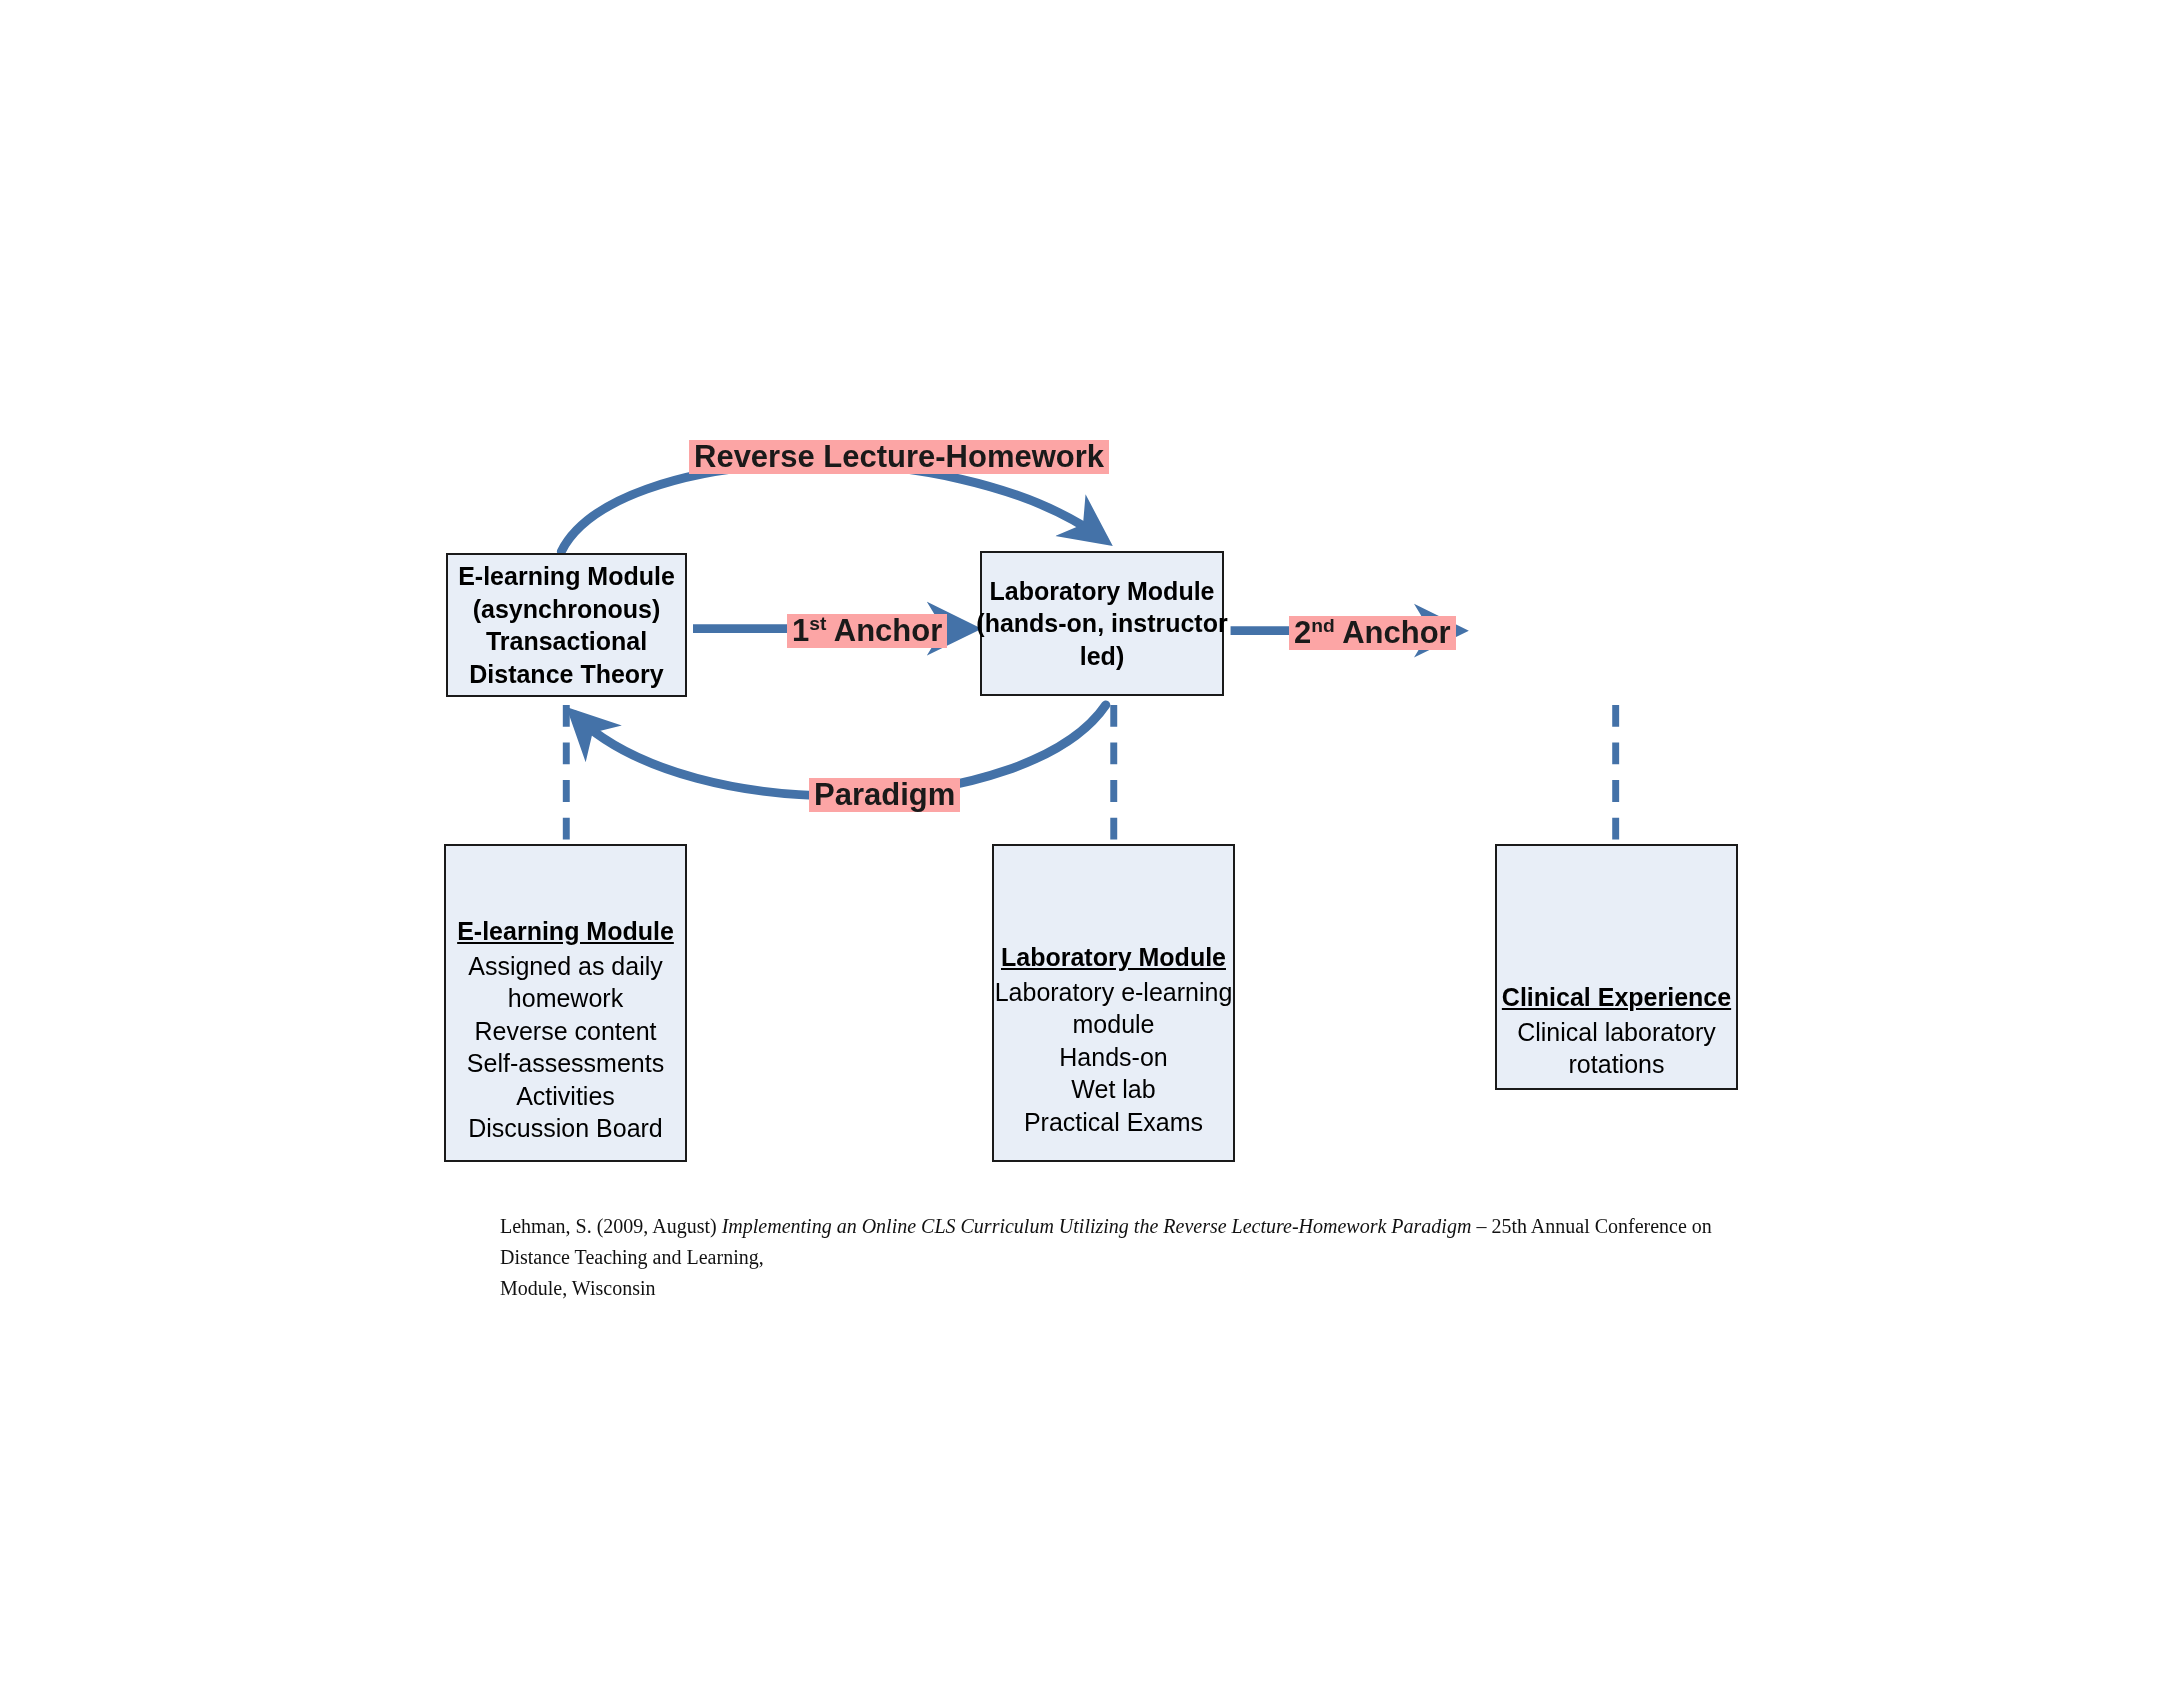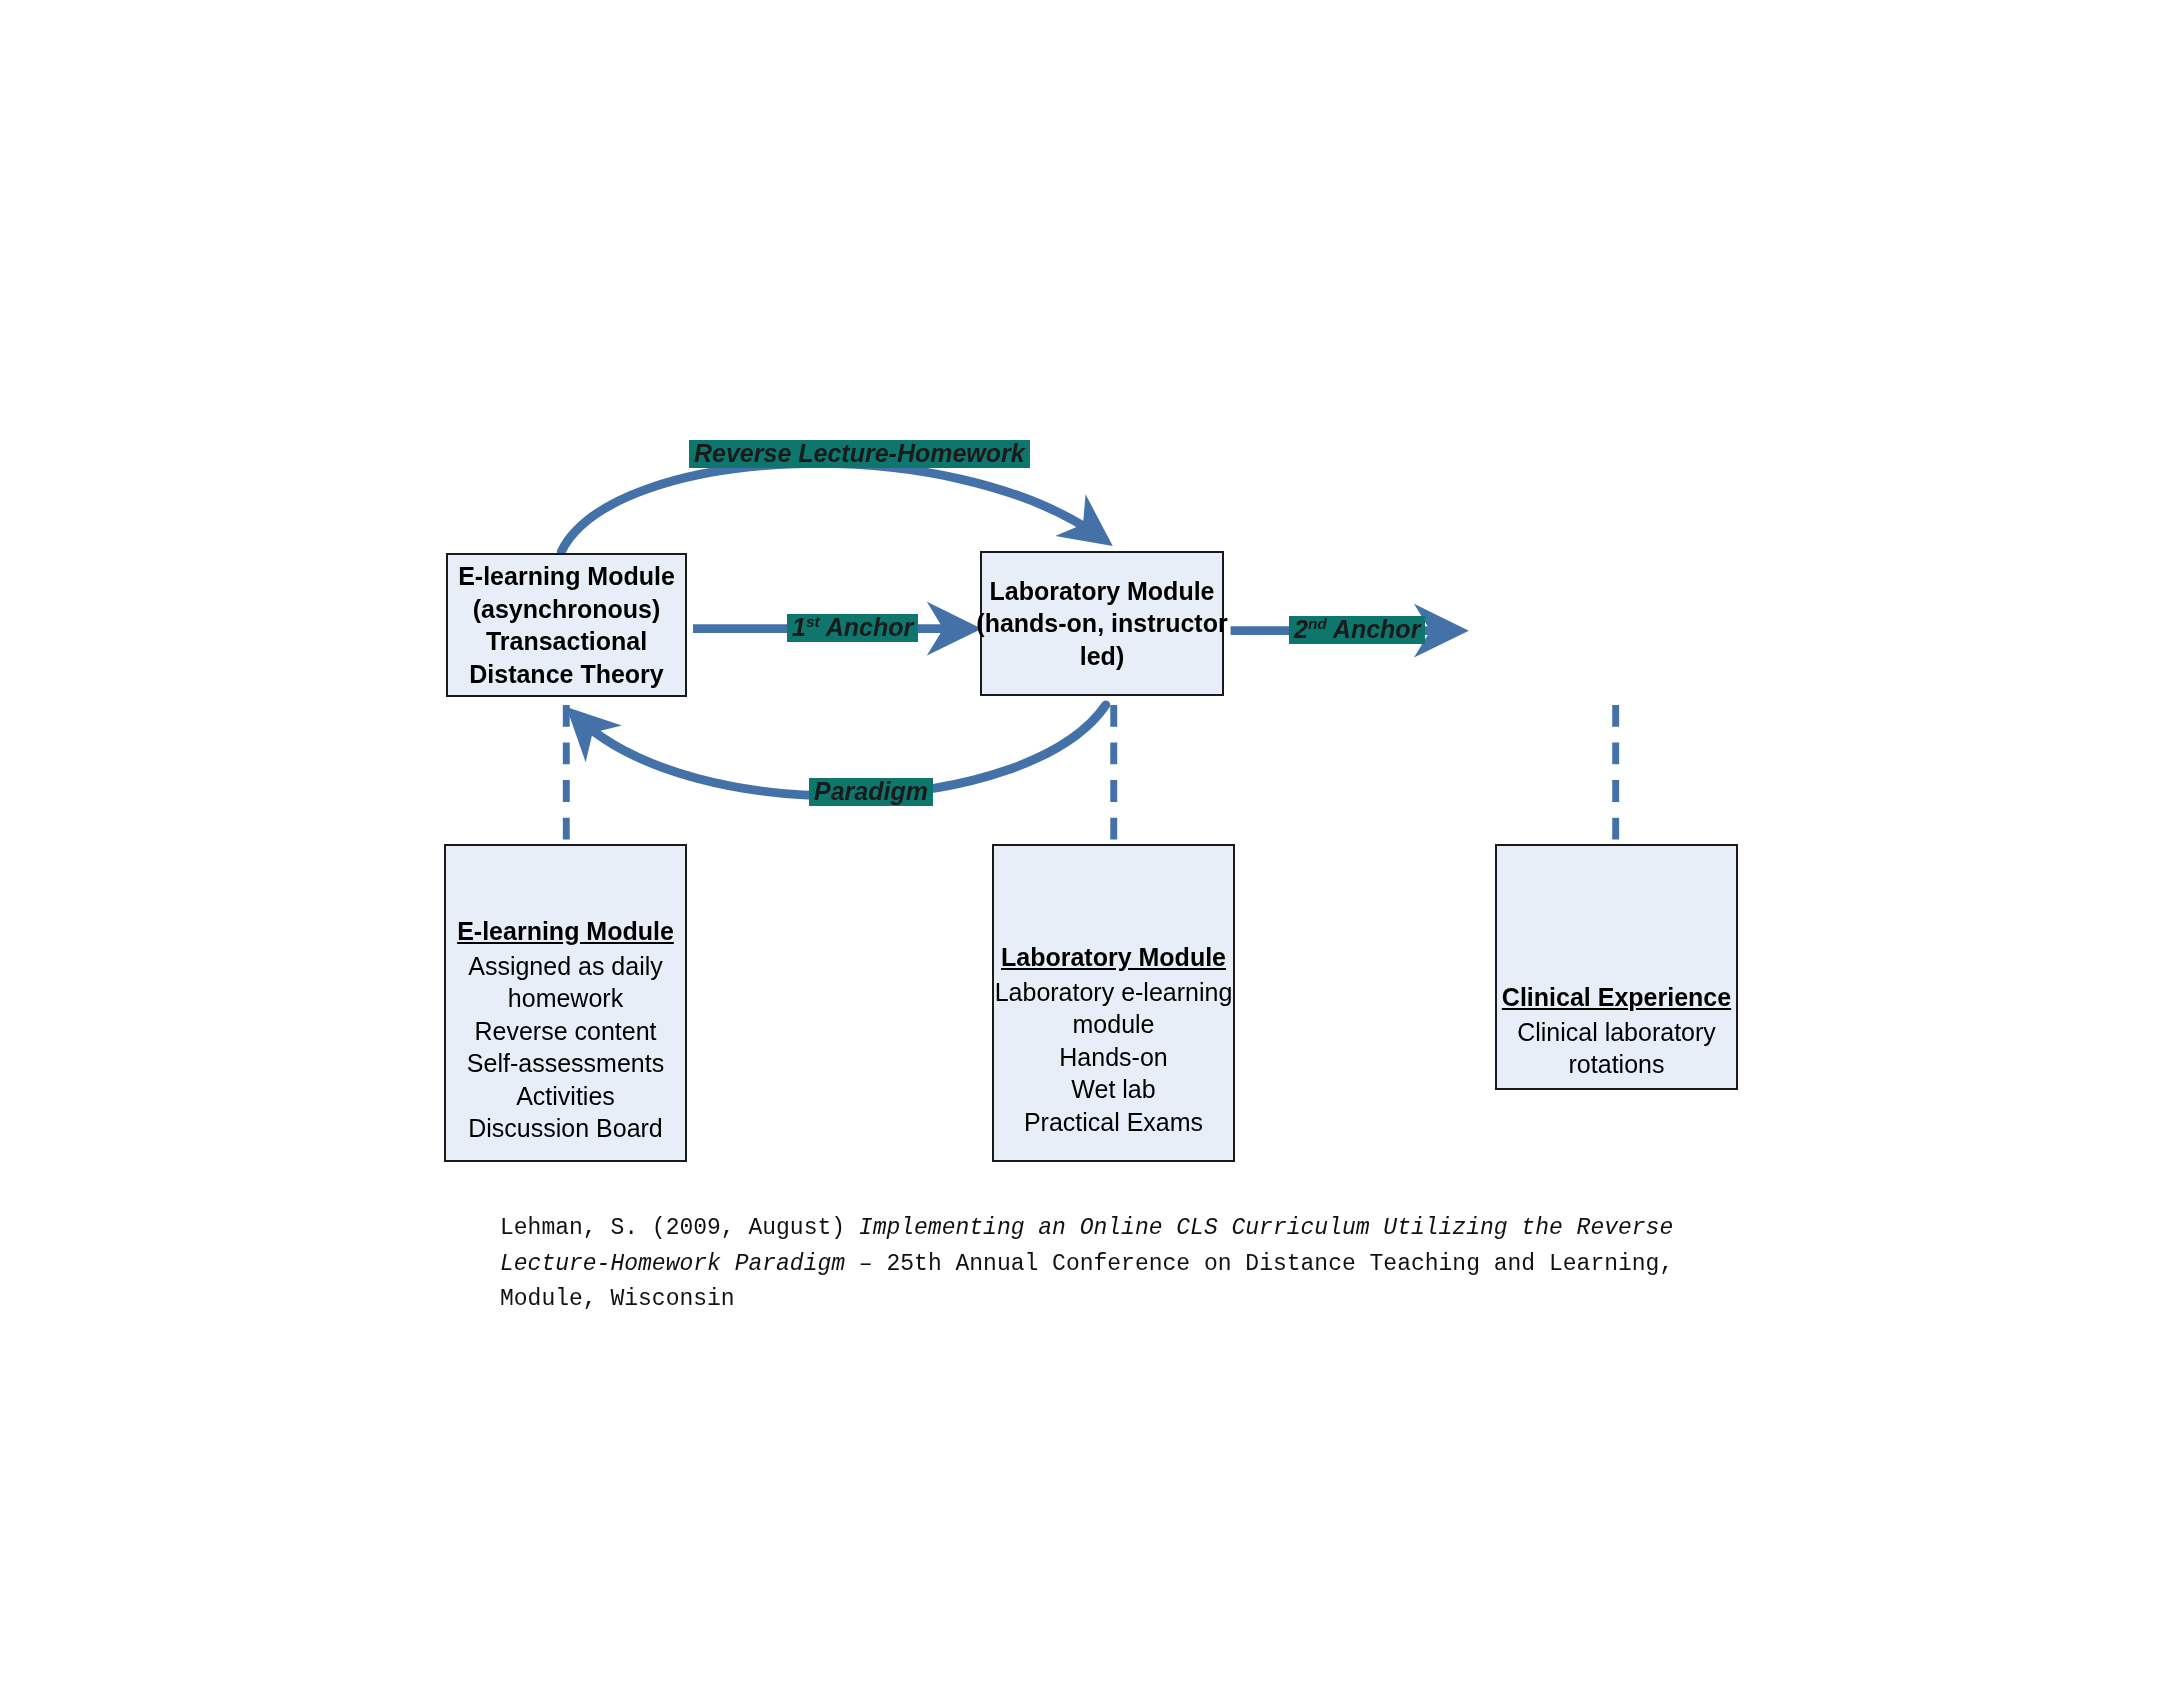--- a/index.html
+++ b/index.html
@@ -78,44 +78,43 @@
     margin-bottom: 2px;
   }
   .node.detail .detail-item {
     display: block;
   }
 
   
   .edge-label {
     position: absolute;
     z-index: 3;
-    font-size: 25px;
+    font-size: 31px;
     font-weight: bold;
     color: #1a1a1a;
-    background: #0f766e;
+    background: #fca5a5;
     white-space: nowrap;
     padding: 0 5px;
     line-height: 1.1;
-    font-style: italic;
   }
   .edge-label sup {
     font-size: 0.62em;
     vertical-align: super;
     line-height: 0;
   }
 
   
   #citation {
     position: absolute;
     z-index: 3;
     left: 500px;
     top: 1211px;
     width: 1247px;
-    font-family: Liberation Mono, monospace;
-    font-size: 23px;
+    font-family: Liberation Serif, serif;
+    font-size: 20px;
     line-height: 1.55;
     color: #111111;
     text-align: left;
   }
   #citation .it { font-style: italic; }
 </style>
 </head>
 <body>
 
 <div id="canvas">

